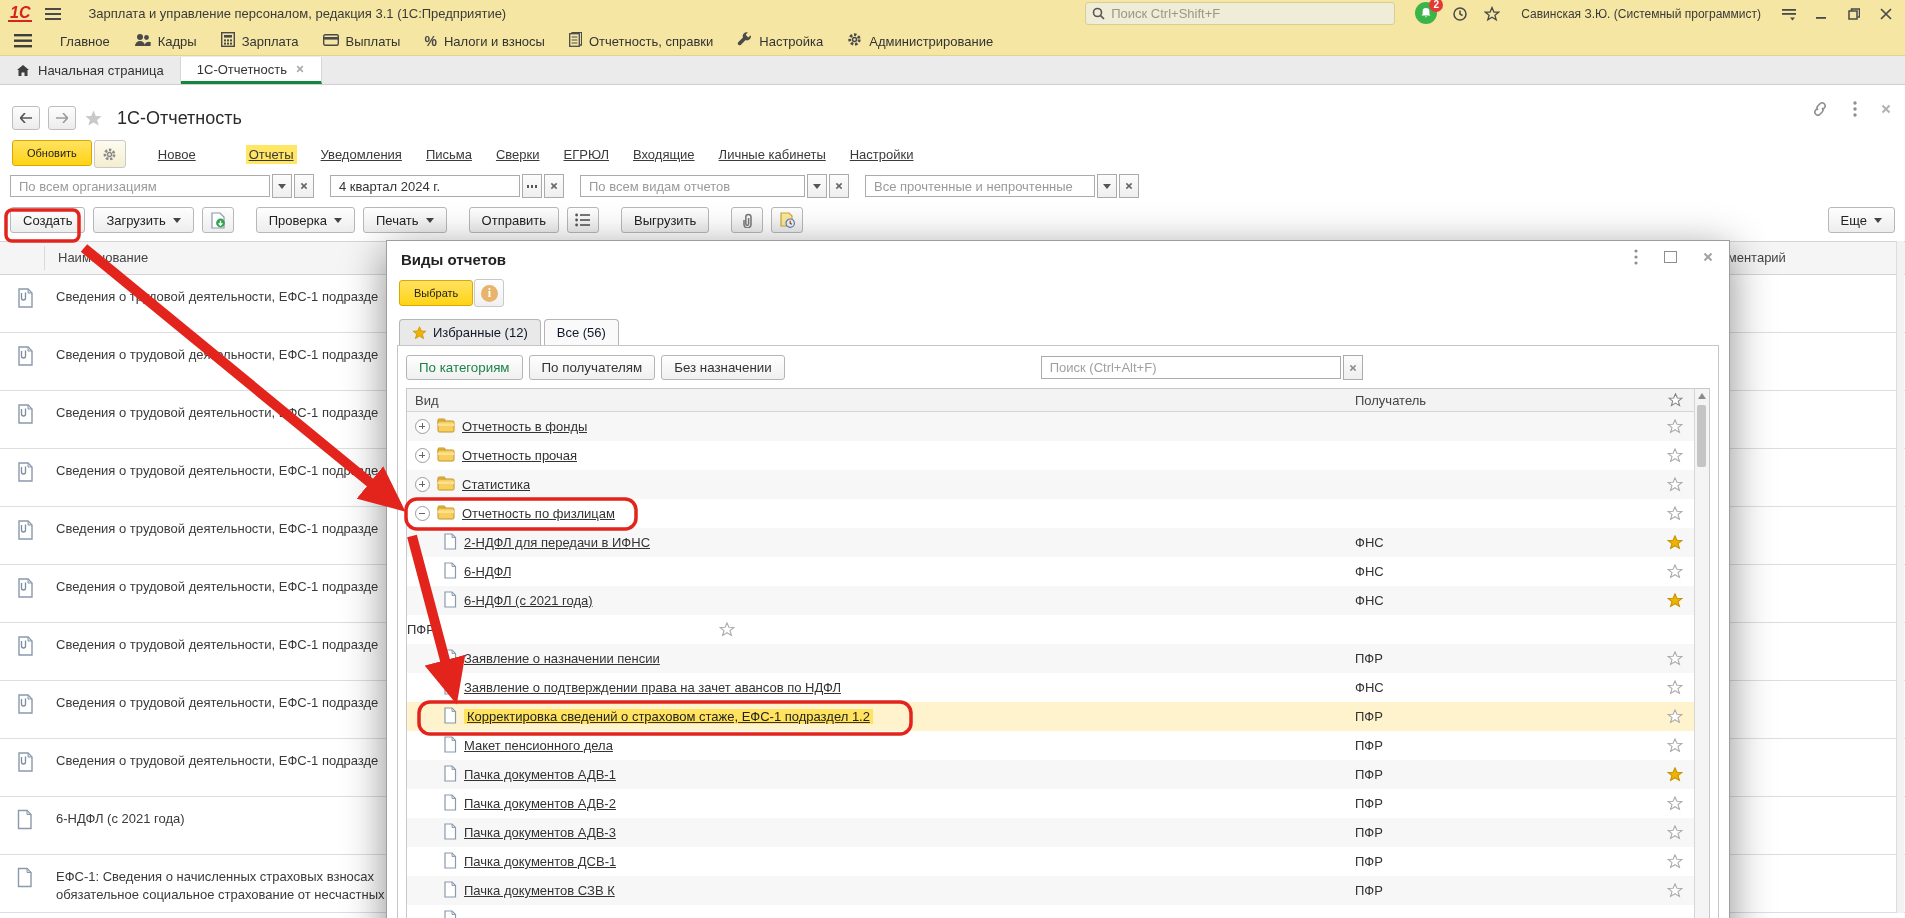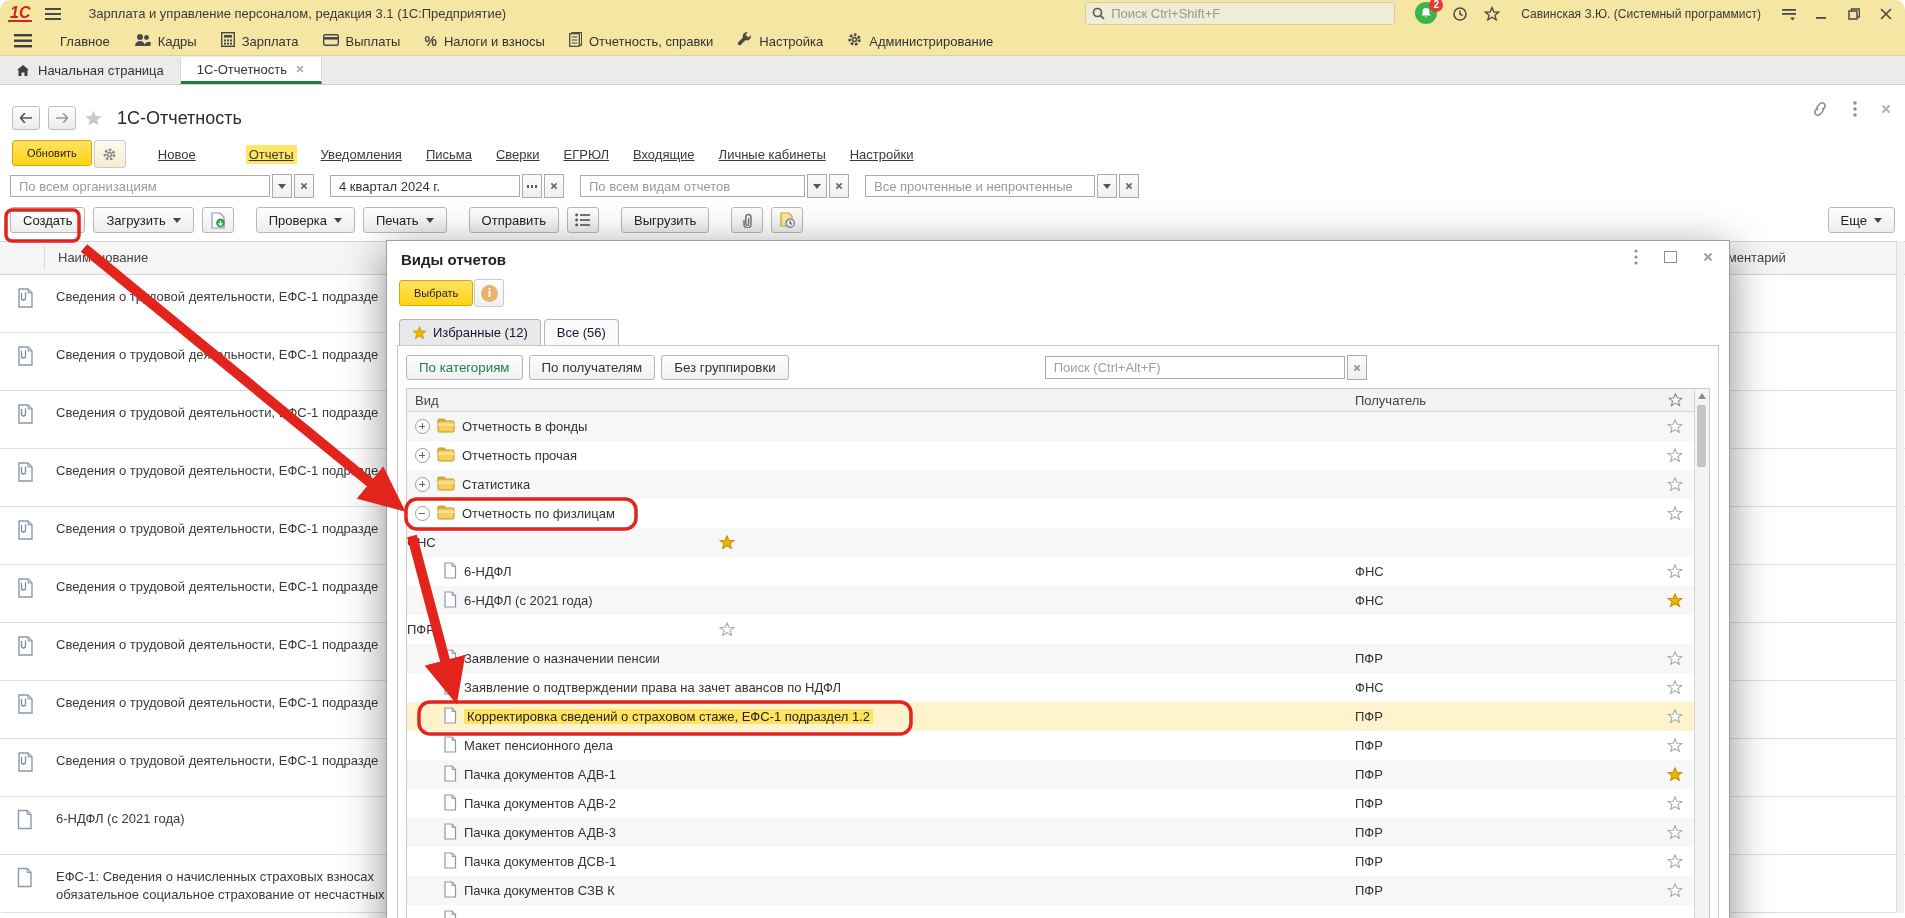--- a/index.html
+++ b/index.html
@@ -1,17 +1,17 @@
 <!DOCTYPE html>
 <html><head>
 <meta charset="utf-8">
 <style>
   html,body{margin:0;padding:0;width:1905px;height:918px;overflow:hidden;
     font-family:"Liberation Sans","DejaVu Sans",sans-serif;font-size:13px;color:#333;background:#fff;}
-  .app{position:relative;width:1905px;height:918px;overflow:hidden;border-radius:10px;}
+  .app{position:relative;width:1905px;height:918px;overflow:hidden;}
 
   
   .titlebar{height:27px;background:#F5E7A3;display:flex;align-items:center;padding:0 8px;gap:10px;}
   .logo{color:#D8231F;font-weight:bold;font-size:16px;font-style:italic;border-bottom:2px solid #D8231F;line-height:15px;padding:0 2px;}
   .win-title{font-size:13px;color:#3A3A3A;margin-left:14px;white-space:nowrap;}
   .iconbtn{display:inline-flex;align-items:center;justify-content:center;width:22px;height:22px;}
   .searchbox{margin-left:auto;width:296px;height:21px;background:#EFECD8;border:1px solid #D9CE91;border-radius:3px;display:flex;align-items:center;padding:0 6px;gap:6px;}
   .searchbox span{color:#9A9786;}
   .bellwrap{position:relative;width:24px;height:24px;margin-left:10px;}
   .bell{width:22px;height:22px;border-radius:50%;background:#3BB54A;display:flex;align-items:center;justify-content:center;}
@@ -88,21 +88,21 @@
   .dlg-search .sb{width:300px;height:23px;border:1px solid #ABABAB;display:flex;align-items:center;padding:0 8px;color:#A0A0A0;box-sizing:border-box;}
   .dlg-search .cctl{height:25px;}
   .grid{margin:0 8px;border:1px solid #C9C9C9;position:relative;height:556px;box-sizing:border-box;overflow:hidden;}
   .ghead{height:22px;background:#F3F3F3;border-bottom:1px solid #D5D5D5;display:flex;align-items:center;padding-right:14px;color:#444;}
   .g-label{flex:1;padding-left:8px;}
   .g-recip{width:300px;}
   .g-star{width:40px;display:flex;justify-content:center;}
   .grow{height:29px;display:flex;align-items:center;padding-right:14px;}
   .grow.stripe{background:#F7F7F7;}
   .grow.hl{background:#FFF3CD;}
-  .tw{flex:1;display:flex;align-items:center;gap:7px;padding-left:8px;min-width:0;}
+  .tw{flex:1;display:flex;align-items:center;gap:7px;padding-left:8px;min-width:0;text-decoration:underline;}
   .tw.child{padding-left:36px;}
   .expander{width:13px;height:13px;border:1px solid #9D9D9D;border-radius:50%;position:relative;background:#fff;flex:none;}
   .expander::before{content:"";position:absolute;left:2.5px;top:5.5px;width:6px;height:1.6px;background:#666;}
   .expander.plus::after{content:"";position:absolute;left:5.7px;top:2.5px;width:1.6px;height:6px;background:#666;}
   .tlabel{white-space:nowrap;overflow:hidden;}
   mark.hlmark{background:#FFE25E;padding:1px 3px;color:#222;}
   .vscroll{position:absolute;right:0;top:0;bottom:0;width:14px;background:#F4F4F4;border-left:1px solid #D5D5D5;}
   .vs-up{position:absolute;top:4px;left:3px;width:0;height:0;border-left:4px solid transparent;border-right:4px solid transparent;border-bottom:6px solid #8A8A8A;}
   .vs-thumb{position:absolute;top:16px;left:2px;width:9px;height:62px;background:#C4C4C4;border-radius:2px;}
 
@@ -547,21 +547,21 @@
         <span>Избранные (12)</span>
       </div>
       <div class="dtab">
         <span>Все (56)</span>
       </div>
     </div>
     <div class="dlg-body">
       <div class="dlg-controls">
         <button class="segbtn green">По категориям</button>
         <button class="segbtn">По получателям</button>
-        <button class="segbtn">Без группировки</button>
+        <button class="segbtn">Без назначении</button>
         <span class="dlg-search">
           <span class="sb">
               <span>Поиск (Ctrl+Alt+F)</span>
             </span>
           <span class="cctl">
               <span class="xshape" style="transform:scale(.75);opacity:.7"></span>
             </span>
         </span>
       </div>
       <div class="grid">
@@ -637,20 +637,27 @@
                 <span class="tlabel">Отчетность по физлицам</span>
               </div>
               <span class="g-recip"></span>
               <span class="g-star">
                 <svg width="16" height="15">
                   <polygon points="8,0.9 9.9,5.3 14.8,5.5 11,8.6 12.4,13.4 8,10.7 3.6,13.4 5,8.6 1.2,5.5 6.1,5.3" fill="#fff" stroke="#ABABAB" stroke-width="1.1"></polygon>
                 </svg>
               </span>
             </div>
             <div class="grow stripe">
+              <div class="tw child">
+                <span><svg width="14" height="17">
+                    <path d="M2 1 h7 l3.5 3.5 v11.5 h-10.5 z" fill="#fff" stroke="#8A99AC" stroke-width="1.2"></path>
+                    <path d="M9 1 l3.5 3.5 h-3.5 z" fill="#D7DFE8" stroke="#8A99AC" stroke-width=".9"></path>
+                  </svg></span>
+                <span class="tlabel">2-НДФЛ для передачи в ИФНС</span>
+              </div>
               <span class="g-recip">ФНС</span>
               <span class="g-star">
                 <svg width="16" height="15">
                   <polygon points="8,0.9 9.9,5.3 14.8,5.5 11,8.6 12.4,13.4 8,10.7 3.6,13.4 5,8.6 1.2,5.5 6.1,5.3" fill="#F0B400" stroke="#C79000" stroke-width="1.1"></polygon>
                 </svg>
               </span>
             </div>
             <div class="grow">
               <div class="tw child">
                 <span><svg width="14" height="17">

